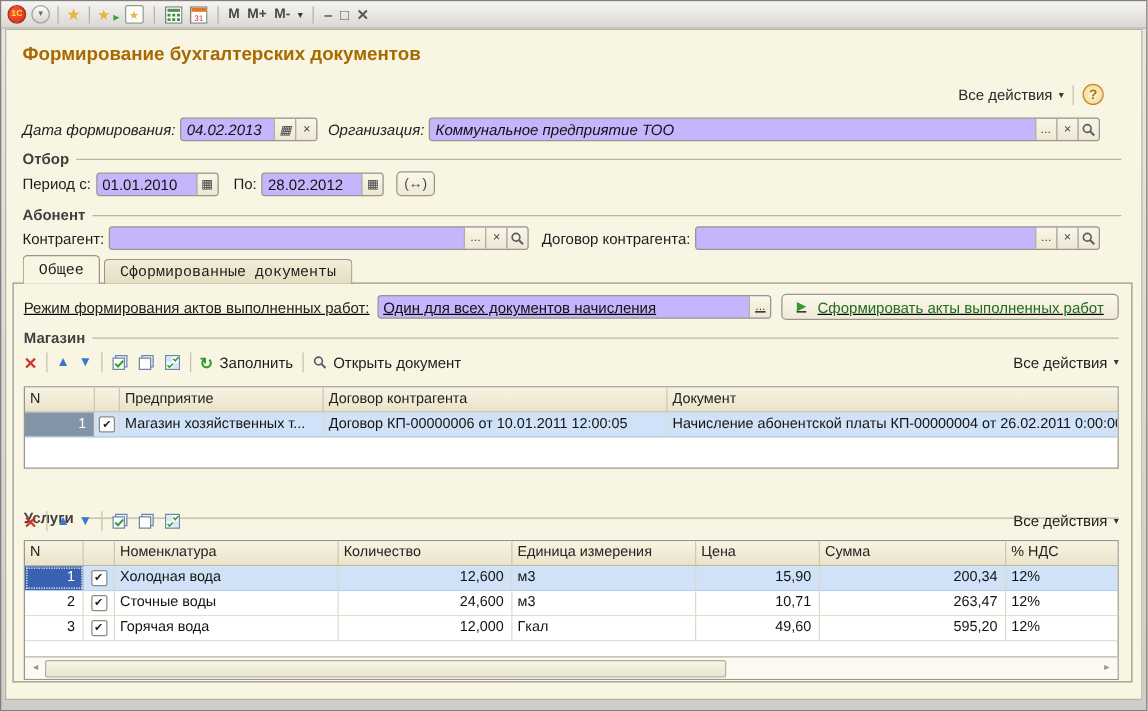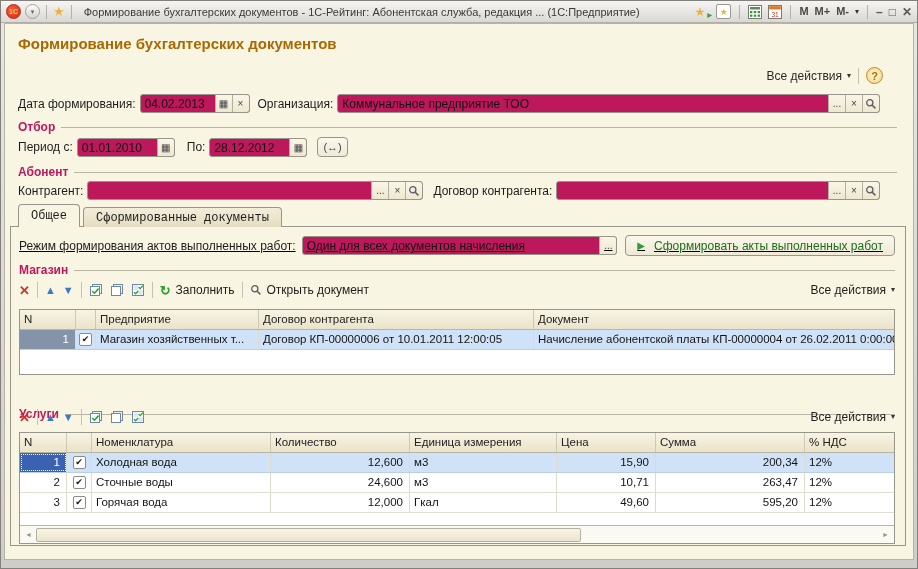--- a/index.html
+++ b/index.html
@@ -25,26 +25,26 @@
   
   .client{position:absolute;top:22px;left:3px;right:3px;bottom:8px;background:#f9f5e3;border:1px solid #b7b4a4;}
   .page-title{position:absolute;left:13px;top:11px;font-size:15px;font-weight:bold;color:#a86a00;}
   .top-actions{position:absolute;top:43px;right:30px;display:flex;align-items:center;gap:7px;}
   .link-btn{display:flex;align-items:center;gap:5px;font-size:12px;color:#2b2a28;}
   .caret{font-size:8px;color:#333;line-height:1;}
   .vsep{width:1px;height:16px;background:#c6c2b0;}
   .help-btn{width:17px;height:17px;border-radius:50%;border:1px solid #c08b2d;background:radial-gradient(#fff8da,#f2d186);color:#a4700e;font-weight:bold;font-size:11px;display:flex;align-items:center;justify-content:center;}
 
   .lbl{font-size:12px;color:#1d1d1b;white-space:nowrap;}
-  .fld{display:flex;align-items:stretch;height:19px;border:1px solid #98968a;border-radius:3px;background:#be185d;overflow:hidden;}
+  .fld{display:flex;align-items:stretch;height:19px;border:1px solid #98968a;border-radius:3px;background:#c4b5fd;overflow:hidden;}
   .fld .val{font-size:12px;padding:2px 4px;white-space:nowrap;overflow:hidden;flex:1;color:#111;}
   .fbtn{display:flex;align-items:center;justify-content:center;min-width:17px;background:linear-gradient(#faf6e6,#eee8d1);border-left:1px solid #b3b0a0;font-size:10px;color:#44434a;}
   .row{position:absolute;display:flex;align-items:center;}
   .group{position:absolute;left:13px;right:16px;display:flex;align-items:center;gap:6px;}
-  .glabel{font-size:12px;font-weight:bold;color:#be185d;white-space:nowrap;}
+  .glabel{font-size:12px;font-weight:bold;color:#404040;white-space:nowrap;}
   .gline{flex:1;height:1px;background:#b9b5a2;}
 
   
   .tabs{position:absolute;left:5px;top:180px;right:7px;height:23px;display:flex;align-items:flex-end;gap:3px;padding-left:8px;z-index:5;font-family:Liberation Mono, monospace;}
   .tab{height:20px;padding:0 12px;display:flex;align-items:center;font-size:12px;color:#1d1d1b;border:1px solid #98968a;border-bottom:none;border-radius:4px 4px 0 0;background:linear-gradient(#f3edd9,#e4ddc2);white-space:nowrap;}
   .tab.active{height:23px;background:#f9f5e3;position:relative;z-index:6;}
   .panel{position:absolute;left:5px;top:202px;right:7px;bottom:13px;border:1px solid #98968a;background:#f9f5e3;z-index:1;}
   .prow{position:absolute;display:flex;align-items:center;}
   .green-btn{height:21px;display:flex;align-items:center;gap:9px;padding:0 11px;border:1px solid #98968a;border-radius:4px;background:linear-gradient(#fbf8ec,#efe9d5);color:#1d6f1d;font-size:12px;white-space:nowrap;}
   .play{color:#2e9c2e;font-size:10px;line-height:1;}
@@ -85,21 +85,20 @@
 <div class="window">
 
   <div class="titlebar">
     <span class="tb-logo">1С</span>
     <span class="tb-round">
         <span class="c">▾</span>
       </span>
     <span class="tb-sep"></span>
     <span class="tb-star">★</span>
     <span class="tb-sep"></span>
-    <span class="tb-title">Формирование бухгалтерских документов - 1С-Рейтинг: Абонентская служба, редакция ... (1С:Предприятие)</span>
     <span class="tb-right">
       <span class="star-arrow">
         <span class="s">★</span>
         <span class="a">▸</span>
       </span>
       <span class="star-box">★</span>
       <span class="tb-sep"></span>
       <span class="mag">
         <svg width="14" height="14" viewBox="0 0 14 14">
             <rect x="0.5" y="0.5" width="13" height="13" fill="#ffffff" stroke="#7a7a74"></rect>
@@ -139,21 +138,21 @@
 
     <div class="top-actions">
       <span class="link-btn">
         <span>Все действия</span>
         <span class="caret">▾</span>
       </span>
       <span class="vsep"></span>
       <span class="help-btn">?</span>
     </div>
 
-    <div class="row" style="left:13px;top:70px;right:33px;">
+    <div class="row" style="left:13px;top:70px;right:33px;font-style:italic;">
       <span class="lbl">Дата формирования:</span>
       <span class="fld" style="width:110px;margin-left:4px;">
         <span class="val">04.02.2013</span>
         <span class="fbtn">▦</span>
         <span class="fbtn">×</span>
       </span>
       <span class="lbl" style="margin-left:8px;">Организация:</span>
       <span class="fld" style="flex:1;margin-left:4px;">
         <span class="val">Коммунальное предприятие ТОО</span>
         <span class="fbtn">...</span>
@@ -173,21 +172,21 @@
     </div>
 
     <div class="row" style="left:13px;top:113px;">
       <span class="lbl">Период с:</span>
       <span class="fld" style="width:98px;margin-left:4px;">
         <span class="val">01.01.2010</span>
         <span class="fbtn">▦</span>
       </span>
       <span class="lbl" style="margin-left:12px;">По:</span>
       <span class="fld" style="width:98px;margin-left:4px;">
-        <span class="val">28.12.2012</span>
+        <span class="val">28.02.2012</span>
         <span class="fbtn">▦</span>
       </span>
       <span class="green-btn" style="height:20px;padding:0 5px;margin-left:10px;color:#44434a;font-size:11px;">
         <span>(↔)</span>
       </span>
     </div>
 
     <div class="group" style="top:141px;">
       <span class="glabel">Абонент</span>
       <span class="gline"></span>

